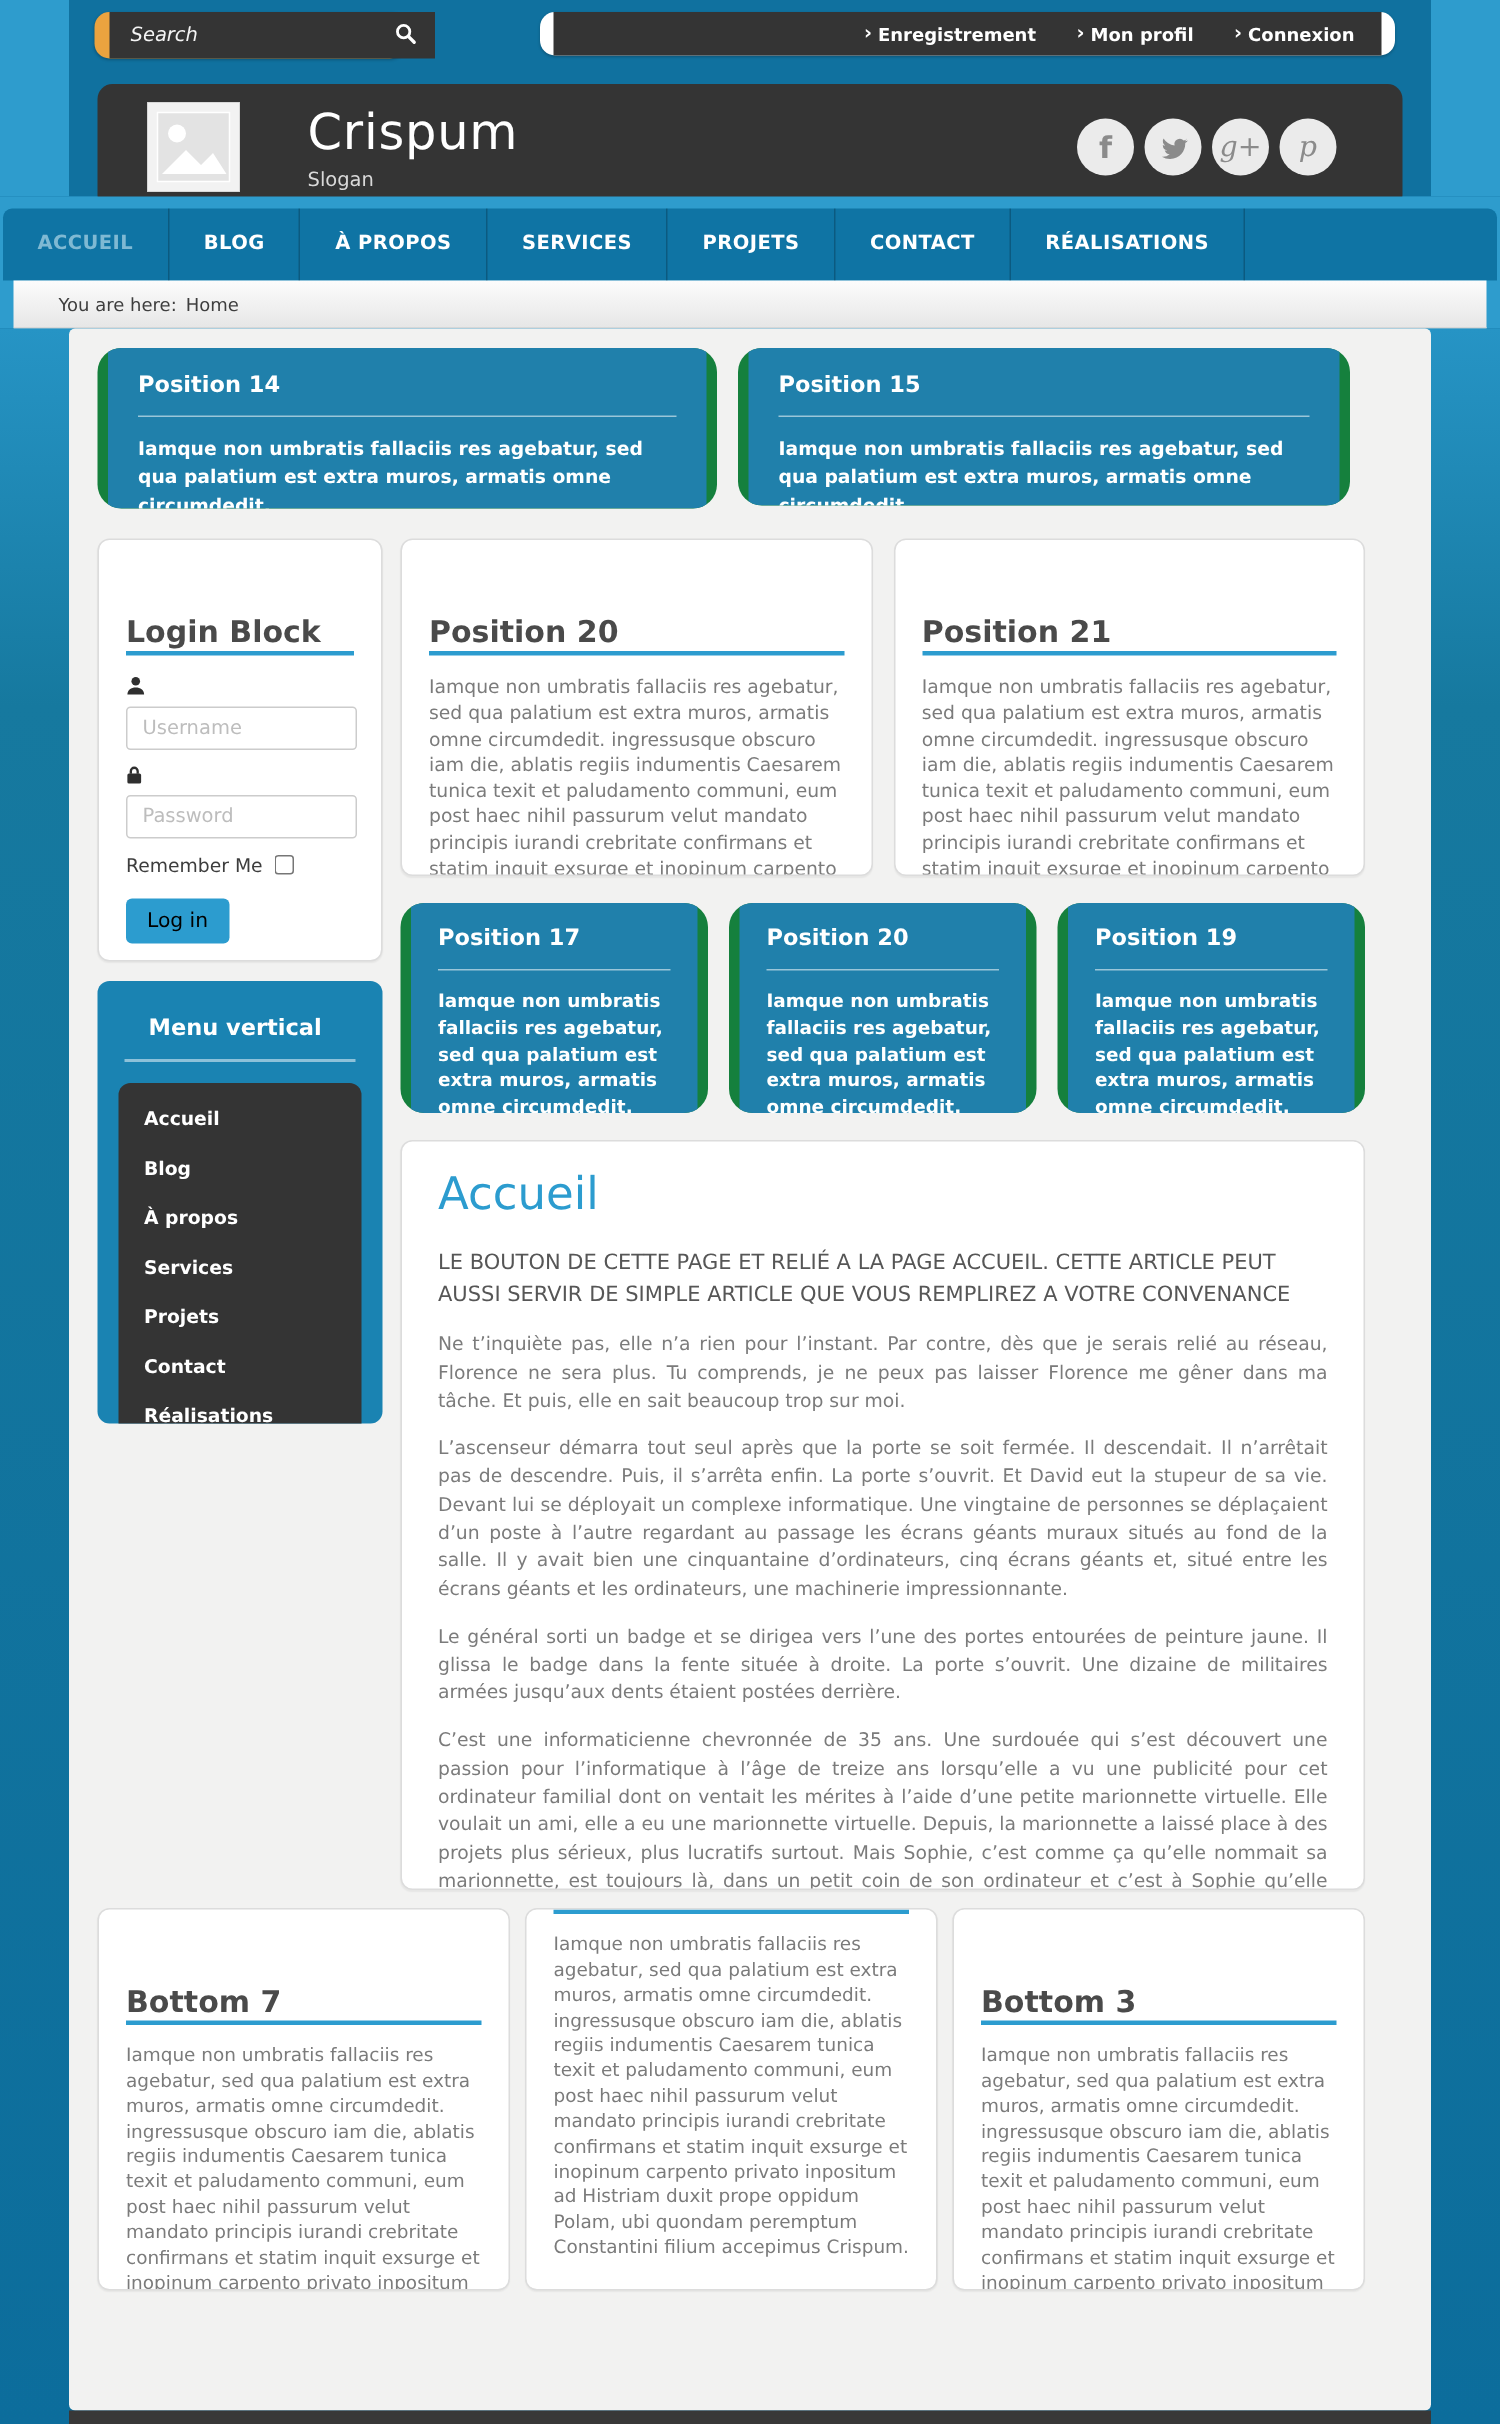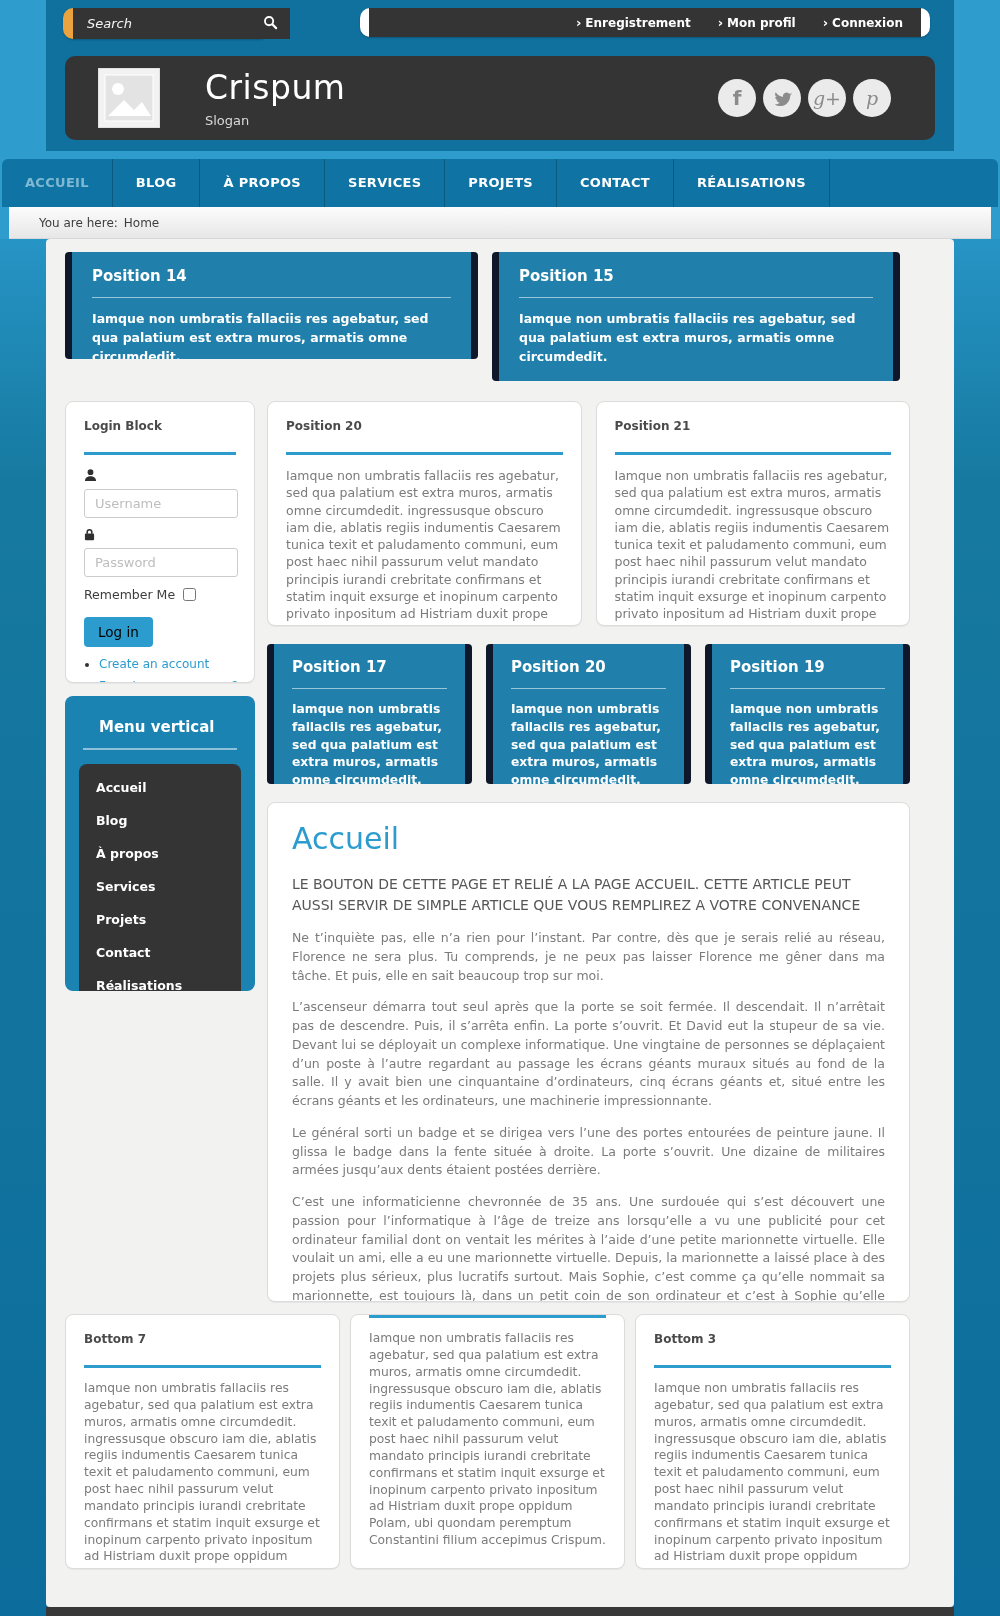--- a/index.html
+++ b/index.html
@@ -2,21 +2,21 @@
 <html><head>
 <meta charset="utf-8">
 <style>
   * { margin:0; padding:0; box-sizing:border-box; }
   html,body { width:1000px; height:1616px; overflow:hidden; }
   body { font-family:"DejaVu Sans", sans-serif; background:#0C6D9C; display:flex; flex-direction:column; }
   a { text-decoration:none; }
 
   
   .top-section { background:#2E9CCD; }
-  .top-wrapper { margin:0 46px; background:#10719F; height:151px; }
+  .top-wrapper { margin:0 46px; background:#10719F; height:131px; }
   .topbar { display:flex; align-items:flex-start; padding-top:8px; }
 
   .search-pill { margin-left:17px; width:207px; height:31px; background:#EBA33F; border-radius:10px; display:flex; box-shadow:0 1px 2px rgba(0,0,0,.25); }
   .search-inner { flex:1; margin:0 10px; background:#343434; display:flex; align-items:center; }
   .search-inner input { flex:1; background:transparent; border:none; outline:none; color:#fff; font-style:italic; font-size:13px; padding:0 8px 0 14px; font-family:"DejaVu Sans", sans-serif; }
   .search-inner input::placeholder { color:#fff; opacity:.95; }
   .search-btn { background:none; border:none; padding:0 12px 0 0; cursor:pointer; display:flex; align-items:center; }
 
   .links-pill { margin-left:auto; margin-right:24px; width:570px; height:29px; background:#fff; border-radius:10px; display:flex; box-shadow:0 1px 2px rgba(0,0,0,.25); }
   .links-inner { flex:1; margin:0 9px; background:#343434; display:flex; align-items:center; justify-content:flex-end; gap:27px; padding-right:18px; }
@@ -40,33 +40,33 @@
   .main-nav a.active { color:#7FB9D3; }
   .breadcrumb { margin:0 9px; height:32px; background:linear-gradient(#FCFCFC,#E6E6E6); display:flex; align-items:center; padding-left:30px; font-size:12px; color:#3E3E3E; gap:6px; box-shadow:inset 0 -1px 0 #d7d7d7; }
 
   
   .main-section { flex:1; background:linear-gradient(180deg,#2694C5 0%,#16799F 18%,#0C6D9C 100%); display:flex; flex-direction:column; }
   .content { margin:0 46px; background:#F2F2F1; border-radius:4px; flex:1; padding:13px 0 0 19px; }
   .footer { margin:0 46px; height:9px; background:#383838; }
 
   .row { display:flex; }
   .rowA { gap:14px; margin-bottom:20px; }
-  .slab { background:#0f172a; border-radius:4px; padding:0 7px; overflow:hidden; }
+  .slab { background:#15803d; border-radius:16px; padding:0 7px; overflow:hidden; }
   .slab-inner { background:#2080AB; height:100%; padding:15px 20px; color:#fff; }
   .slab-title { font-size:15px; font-weight:bold; padding-bottom:12px; border-bottom:1px solid rgba(255,255,255,.55); margin-bottom:12px; }
   .slab-text { font-size:12.5px; font-weight:bold; line-height:1.5; }
   .slabA { width:413px; height:107px; }
-  .slabA2 { width:408px; height:129px; }
+  .slabA2 { width:408px; height:105px; }
 
   .main-row { }
   .left-col { width:190px; margin-right:12px; flex:none; }
   .right-col { width:643px; flex:none; }
 
   .card { background:#fff; border:1px solid #DCDCDC; border-radius:8px; box-shadow:0 1px 1px rgba(0,0,0,.05); overflow:hidden; }
-  .card-title { font-size:12px; font-weight:bold; color:#4A4A4A; padding:17px 18px 19px; }
+  .card-title { font-size:20px; font-weight:bold; color:#4A4A4A; padding:17px 18px 1px;margin-top:32px; }
   .card-rule { border-bottom:3px solid #2C9CCF; margin:0 18px 12px; }
   .card-body { padding:0 18px 16px; font-size:12.5px; color:#7B7B7B; line-height:1.38; }
 
   .login-card { height:282px; margin-bottom:13px; }
   .field-icon { margin:2px 0 3px 18px; }
   .login-card input[type=text], .login-card input[type=password] { display:block; margin:0 18px 8px; width:154px; height:29px; border:1px solid #CCC; border-radius:3px; padding:0 10px; font-size:13px; color:#555; font-family:"DejaVu Sans", sans-serif; }
   .login-card input::placeholder { color:#BDBDBD; }
   .remember-row { display:flex; align-items:center; gap:8px; padding:2px 18px 0; font-size:12.5px; color:#3D3D3D; }
   .login-btn { margin:15px 18px 7px; background:#2C9CCF; color:#000000; border:none; border-radius:4px; padding:7px 14px; font-size:13.5px; cursor:pointer; font-family:"DejaVu Sans", sans-serif; }
   .login-links { margin:0 10px 12px 33px; }

